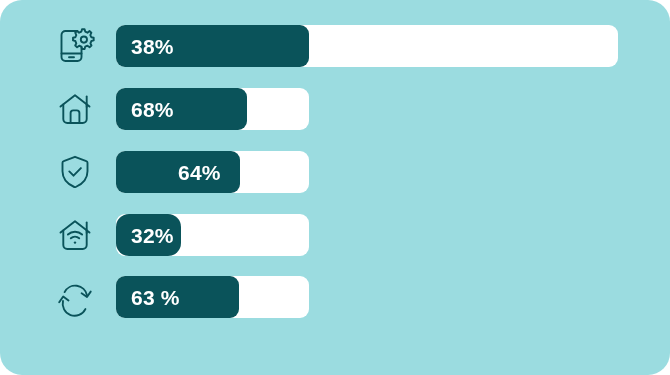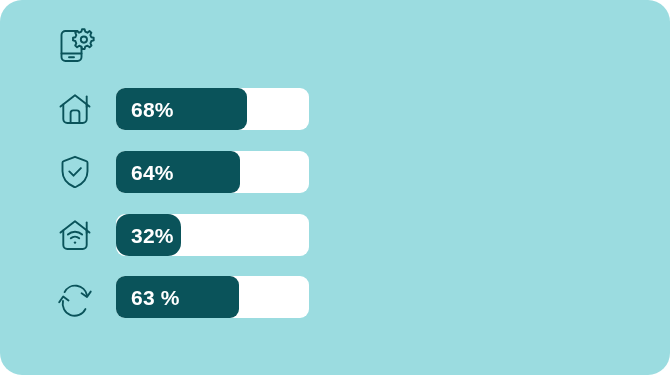--- a/index.html
+++ b/index.html
@@ -85,20 +85,25 @@
   <div class="row" style="top:22px;">
     <span class="icon-cell">
       <svg viewBox="0 0 42 42" fill="none" stroke="#0a535a" stroke-width="1.9" stroke-linecap="round" stroke-linejoin="round">
         <path d="M23.5 6H11.5a4 4 0 0 0-4 4v22a4 4 0 0 0 4 4h12a4 4 0 0 0 4-4V22"></path>
         <path d="M7.5 28.5h20"></path>
         <path d="M15 32.3h5"></path>
         <path d="M31.2 6.6l2.3 1.1 2-1.6 1.9 1.6-1.1 2.4 1.1 2.2 2.3.5v2.6l-2.3.6-1 2.3 1.1 2.2-1.9 1.7-2.1-1.5-2.3 1-.6 2.3h-2.6l-.6-2.3-2.2-1-2.1 1.5-1.9-1.7 1.1-2.2-1-2.3-2.3-.6v-2.6l2.3-.5 1-2.2-1.1-2.4 1.9-1.6 2 1.6 2.3-1.1.6-2.3h2.6z"></path>
         <circle cx="29.9" cy="14.6" r="3.1"></circle>
       </svg>
     </span>
+    <div class="bar-track" style="width:502px;">
+      <div class="bar-fill" style="width:193px;">
+        <span class="bar-value">38%</span>
+      </div>
+    </div>
   </div>
 
   <div class="row" style="top:85px;padding-left:24px;">
     <span class="icon-cell">
       <svg viewBox="0 0 42 42" fill="none" stroke="#0a535a" stroke-width="1.9" stroke-linecap="round" stroke-linejoin="round">
         <path d="M6.5 18.6L21 7.2l14.5 11.4"></path>
         <path d="M9.3 16.4V31a4 4 0 0 0 4 4h15.4a4 4 0 0 0 4-4V16.4"></path>
         <path d="M32.7 18.9V8.4"></path>
         <path d="M16.6 35V25a2.6 2.6 0 0 1 2.6-2.6h3.6a2.6 2.6 0 0 1 2.6 2.6v10"></path>
       </svg>
@@ -111,21 +116,21 @@
   </div>
 
   <div class="row" style="top:148px;">
     <span class="icon-cell">
       <svg viewBox="0 0 42 42" fill="none" stroke="#0a535a" stroke-width="1.9" stroke-linecap="round" stroke-linejoin="round">
         <path d="M21 5.8l11.3 4.3a1.8 1.8 0 0 1 1.2 1.7v8.4c0 6.6-4.6 12.6-11.8 15.8a1.8 1.8 0 0 1-1.4 0C13.1 32.8 8.5 26.8 8.5 20.2v-8.4a1.8 1.8 0 0 1 1.2-1.7z"></path>
         <path d="M15.3 20.4l4.2 4.3 7.4-7.6"></path>
       </svg>
     </span>
     <div class="bar-track" style="width:193px;">
-      <div class="bar-fill" style="width:124px;">
+      <div class="bar-fill" style="width:124px;padding-left:47px;">
         <span class="bar-value">64%</span>
       </div>
     </div>
   </div>
 
   <div class="row" style="top:211px;">
     <span class="icon-cell">
       <svg viewBox="0 0 42 42" fill="none" stroke="#0a535a" stroke-width="1.9" stroke-linecap="round" stroke-linejoin="round">
         <path d="M6.5 18.6L21 7.2l14.5 11.4"></path>
         <path d="M9.3 16.4V31a4 4 0 0 0 4 4h15.4a4 4 0 0 0 4-4V16.4"></path>

